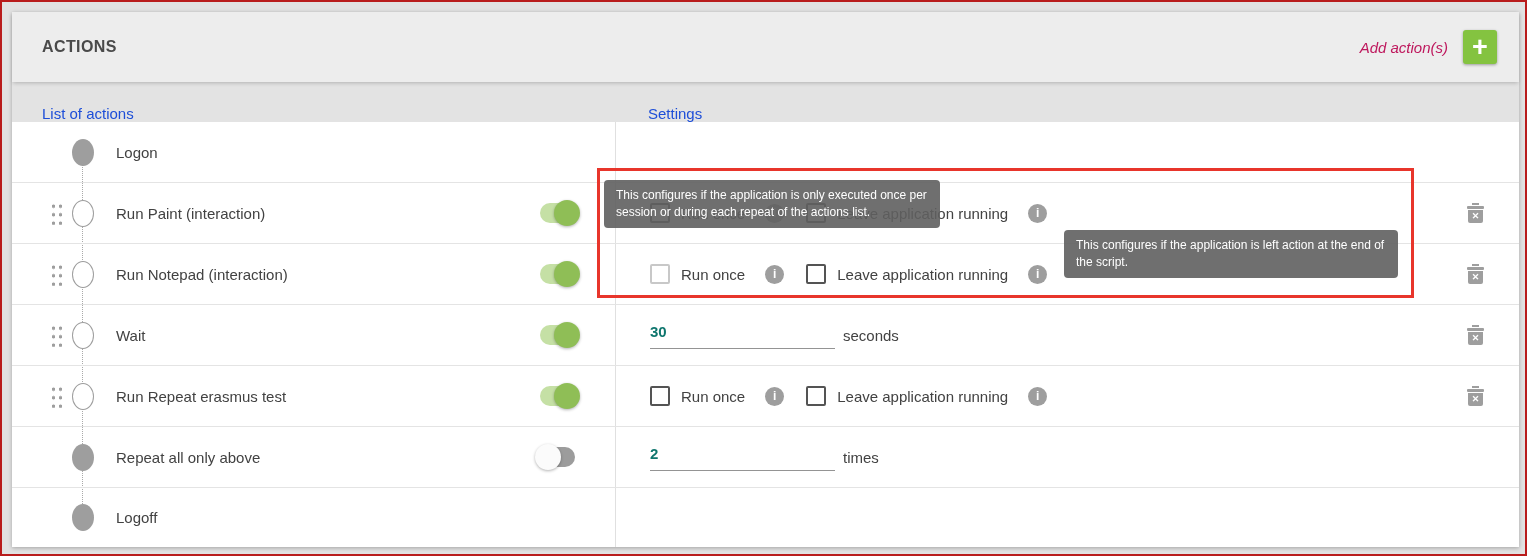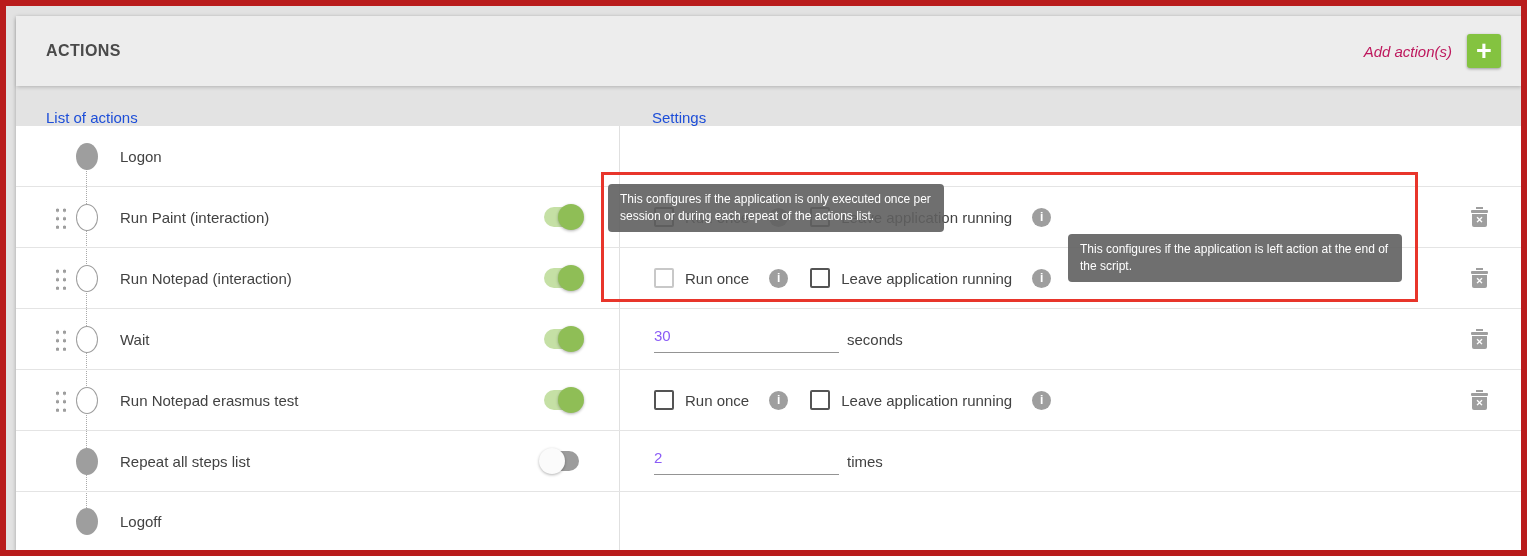--- a/index.html
+++ b/index.html
@@ -1,18 +1,18 @@
 <!DOCTYPE html>
 <html><head>
 <meta charset="utf-8">
 <style>
   * { box-sizing: border-box; margin: 0; padding: 0; }
   html,body { width:1527px; height:556px; }
   body { font-family: "Liberation Sans", sans-serif; background:#e1e1e1; }
-  .page { position:relative; width:1527px; height:556px; background:#e2e2e2; border:6px solid #b91c1c; overflow:hidden; }
+  .page { position:relative; width:1527px; height:556px; background:#e2e2e2; border:2px solid #b91c1c; overflow:hidden; }
 
   .panel { position:absolute; left:10px; top:10px; width:1507px; height:535px; background:#fff;
            box-shadow:0 1px 4px rgba(0,0,0,0.28); }
 
   
   .panel-header { position:relative; height:70px; background:#ededed; display:flex; align-items:center;
                   padding:0 22px 0 30px; box-shadow:0 2px 4px -1px rgba(0,0,0,0.22); z-index:3; }
   .panel-title { font-size:16px; font-weight:700; color:#4a4a4a; letter-spacing:0.4px; }
   .header-right { margin-left:auto; display:flex; align-items:center; gap:15px; }
   .add-label { font-style:italic; font-size:15px; color:#be185d; }
@@ -59,22 +59,22 @@
   .checkbox { width:20px; height:20px; border-radius:2px; background:#fff; border:2px solid #545454;
               cursor:pointer; flex:0 0 auto; }
   .checkbox.light { border-color:#c8c8c8; }
   .cb-label { margin-left:11px; white-space:nowrap; }
   .info-icon { margin-left:20px; width:19px; height:19px; border-radius:50%; background:#9e9e9e;
                color:#fff; font-size:12px; font-weight:700; display:flex; align-items:center;
                justify-content:center; cursor:pointer; flex:0 0 auto; font-style:normal; }
   .cb2 { margin-left:22px; }
 
   .num-input { width:185px; border:none; border-bottom:1px solid #949494; background:transparent;
-               font-family:"Liberation Sans", sans-serif; font-size:15px; color:#8b5cf6;
-               padding:2px 0 8px 0; outline:none; }
+               font-family:"Liberation Sans", sans-serif; font-size:15px; color:#0f766e;
+               padding:2px 0 8px 0; outline:none;font-weight:bold; }
   .unit-label { margin-left:8px; }
 
   
   .delete-btn { position:absolute; right:35px; top:50%; margin-top:-10px; width:17px; height:20px;
                 background:none; border:none; cursor:pointer; padding:0; }
   .trash-grip { position:absolute; top:0; left:5px; width:7px; height:2px; background:#9e9e9e; }
   .trash-lid  { position:absolute; top:3px; left:0; right:0; height:3px; background:#9e9e9e; border-radius:1px; }
   .trash-body { position:absolute; top:7px; left:1px; right:1px; bottom:0; background:#9e9e9e;
                 border-radius:0 0 2px 2px; display:flex; align-items:center; justify-content:center;
                 color:#fff; font-size:9px; font-weight:700; line-height:1; }
@@ -188,21 +188,21 @@
           <span class="trash-lid"></span>
           <span class="trash-body">
               <span>✕</span>
             </span>
         </button>
       </div>
 
       <div class="row">
         <span class="drag-handle"></span>
         <span class="node outline"></span>
-        <span class="row-label">Run Notepad erasmus test</span>
+        <span class="row-label">Run Repeat erasmus test</span>
         <span class="toggle on">
             <span class="thumb"></span>
           </span>
         <div class="settings-cell">
           <span class="checkbox"></span>
           <span class="cb-label">Run once</span>
           <span class="info-icon">
               <span>i</span>
             </span>
           <span class="checkbox cb2"></span>
@@ -215,21 +215,21 @@
           <span class="trash-grip"></span>
           <span class="trash-lid"></span>
           <span class="trash-body">
               <span>✕</span>
             </span>
         </button>
       </div>
 
       <div class="row">
         <span class="node filled"></span>
-        <span class="row-label">Repeat all steps list</span>
+        <span class="row-label">Repeat all only above</span>
         <span class="toggle off">
             <span class="thumb"></span>
           </span>
         <div class="settings-cell">
           <input class="num-input" value="2" style="">
           <span class="unit-label">times</span>
         </div>
       </div>
 
       <div class="row">

